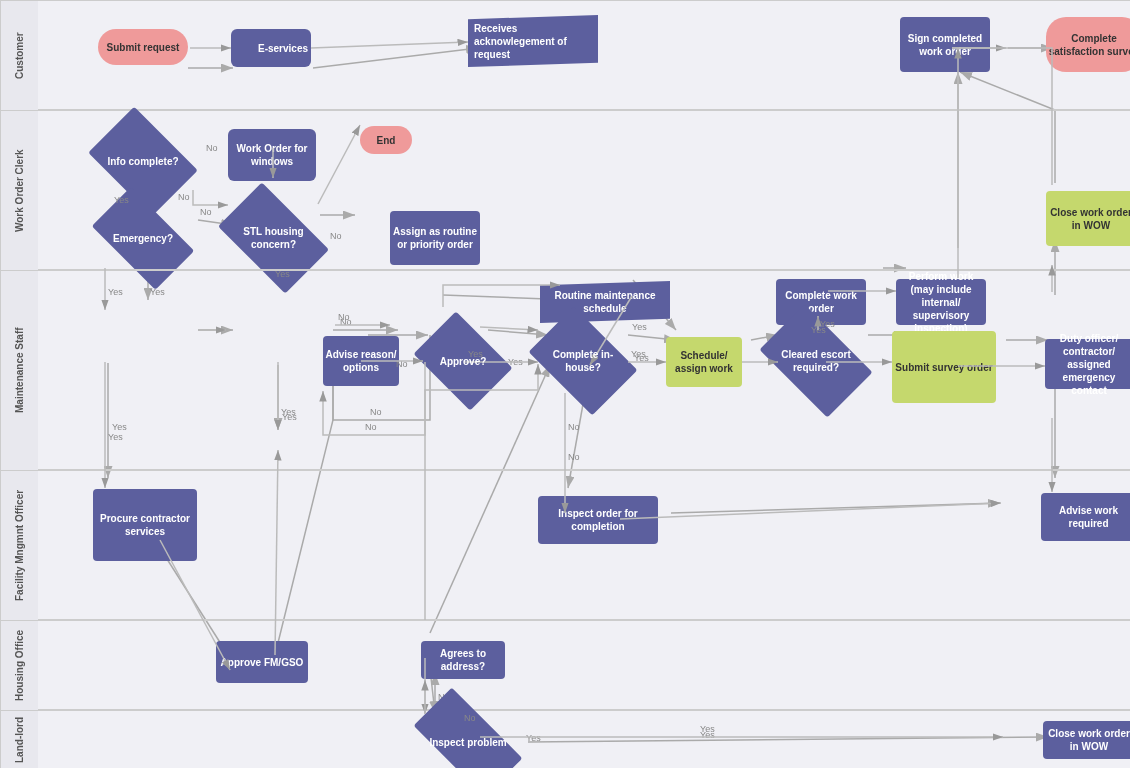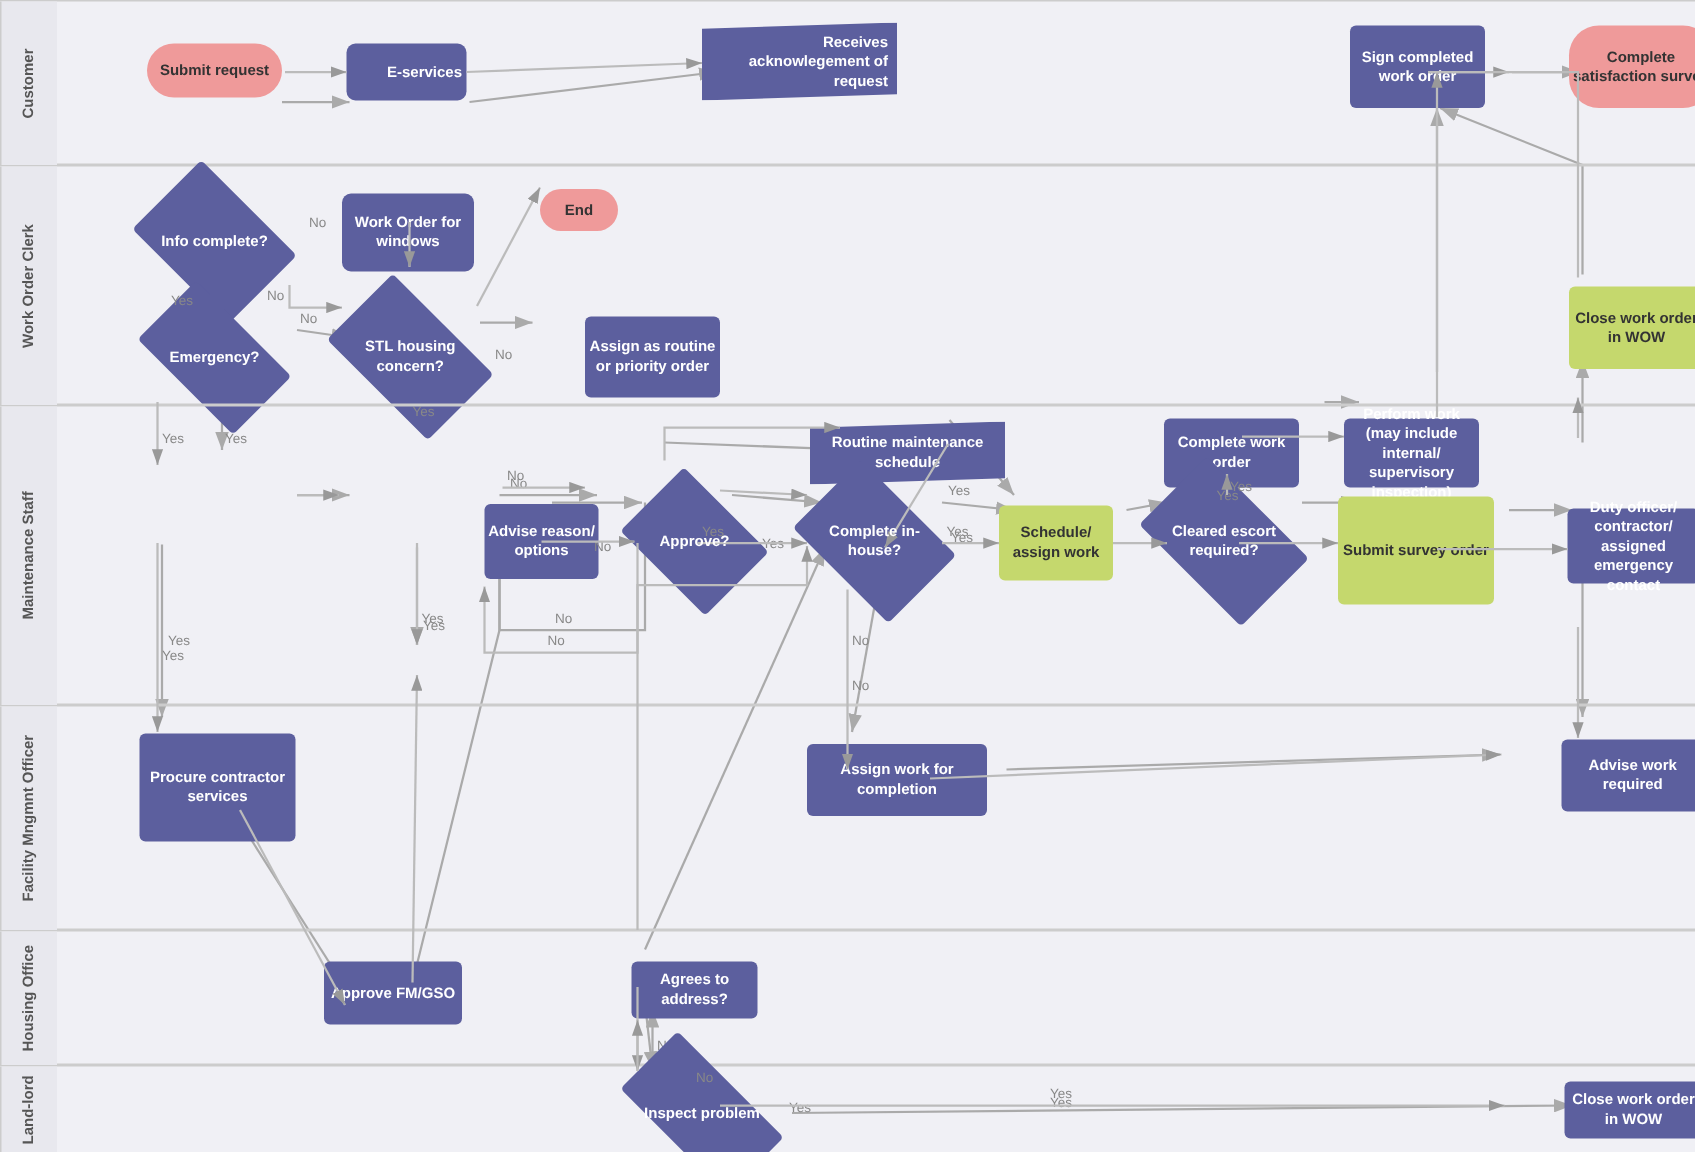--- a/index.html
+++ b/index.html
@@ -243,21 +243,21 @@
 
       <div class="shape rounded-rect" style="left:60px;top:28px;width:90px;height:36px;">
         <span>Submit request</span>
       </div>
 
       <div class="shape cylinder" style="left:193px;top:28px;width:80px;height:38px;padding-left:24px;">
         <span>E-services</span>
       </div>
 
       <div class="shape" style="left:430px;top:14px;width:130px;height:52px;background:#5c5f9e;color:white;font-weight:bold;
-                  clip-path:polygon(0 8%,100% 0,100% 92%,0 100%);display:flex;align-items:center;justify-content:center;text-align:right;padding:6px;">
+                  clip-path:polygon(0 8%,100% 0,100% 92%,0 100%);display:flex;align-items:center;justify-content:center;text-align:left;padding:6px;">
         <span>Receives acknowlegement of request</span>
       </div>
 
       <div class="shape purple-rect" style="left:862px;top:16px;width:90px;height:55px;">
         <span>Sign completed work order</span>
       </div>
 
       <div class="shape rounded-rect" style="left:1008px;top:16px;width:96px;height:55px;">
         <span>Complete satisfaction survey</span>
       </div>
@@ -369,21 +369,21 @@
 
   <div class="lane" id="lane-facility" style="top:470px;height:150px;">
     <div class="lane-label">Facility Mngmnt Officer</div>
     <div class="lane-content">
 
       <div class="shape purple-rect" style="left:55px;top:18px;width:104px;height:72px;">
         <span>Procure contractor services</span>
       </div>
 
       <div class="shape purple-rect" style="left:500px;top:25px;width:120px;height:48px;">
-        <span>Assign work for completion</span>
+        <span>Inspect order for completion</span>
       </div>
 
       <div class="shape purple-rect" style="left:1003px;top:22px;width:95px;height:48px;">
         <span>Advise work required</span>
       </div>
       <div class="lane-bottom-border"></div>
     </div>
   </div>
 
   <div class="lane" id="lane-housing" style="top:620px;height:90px;">

